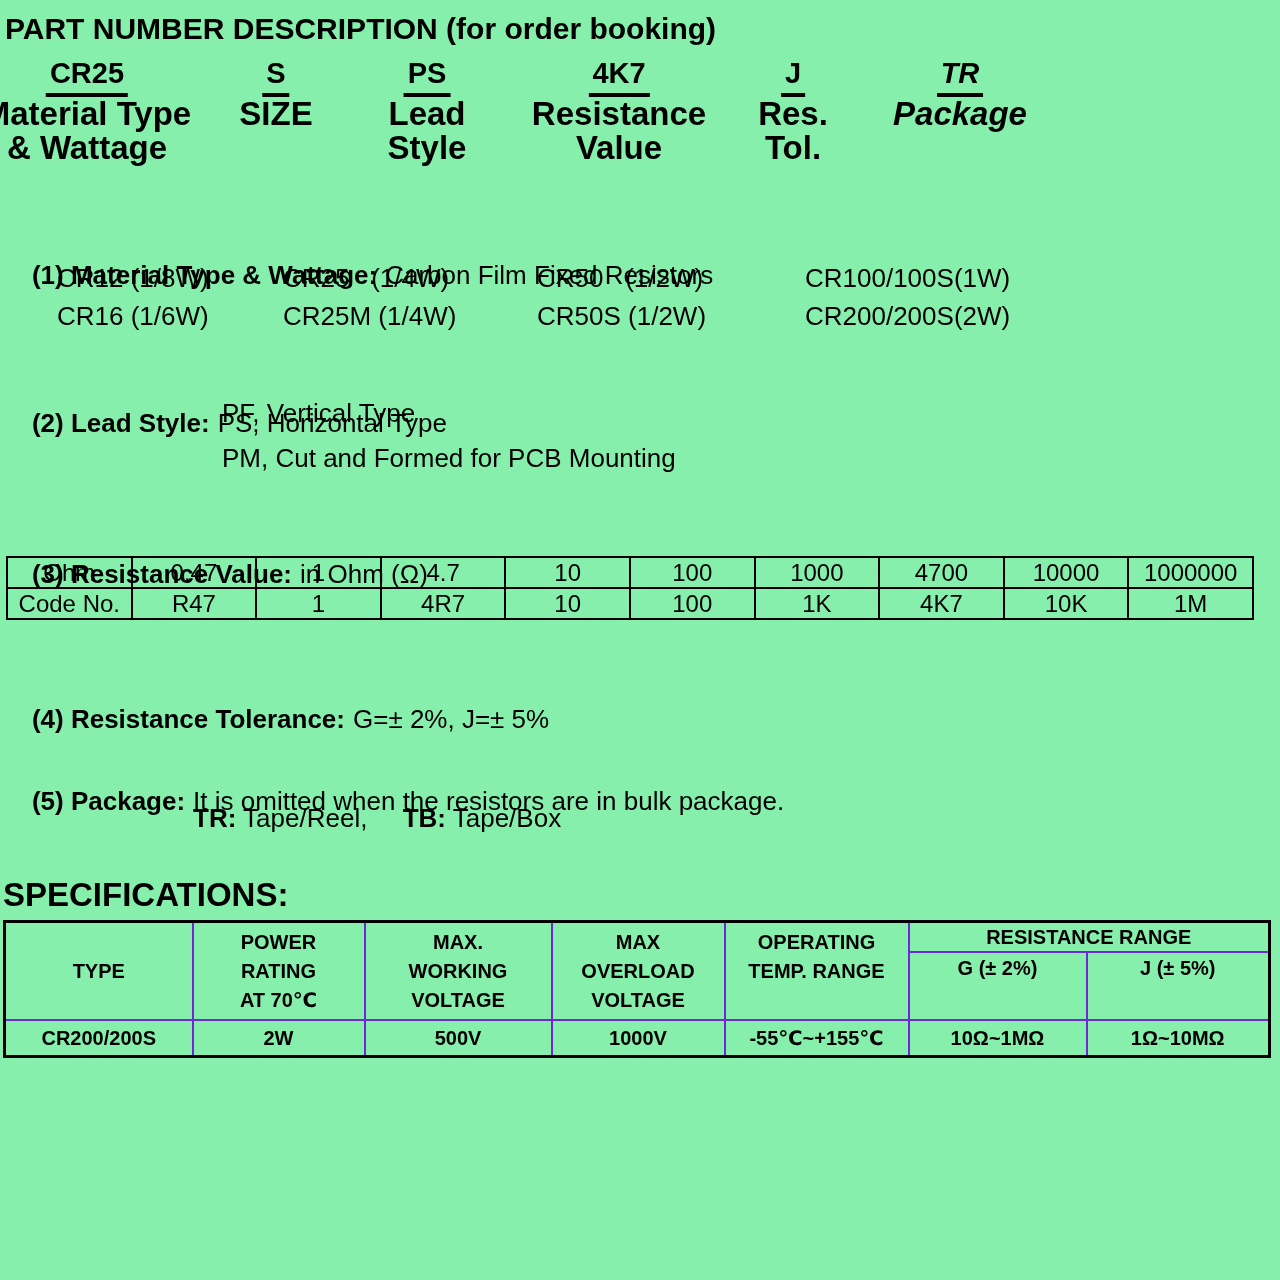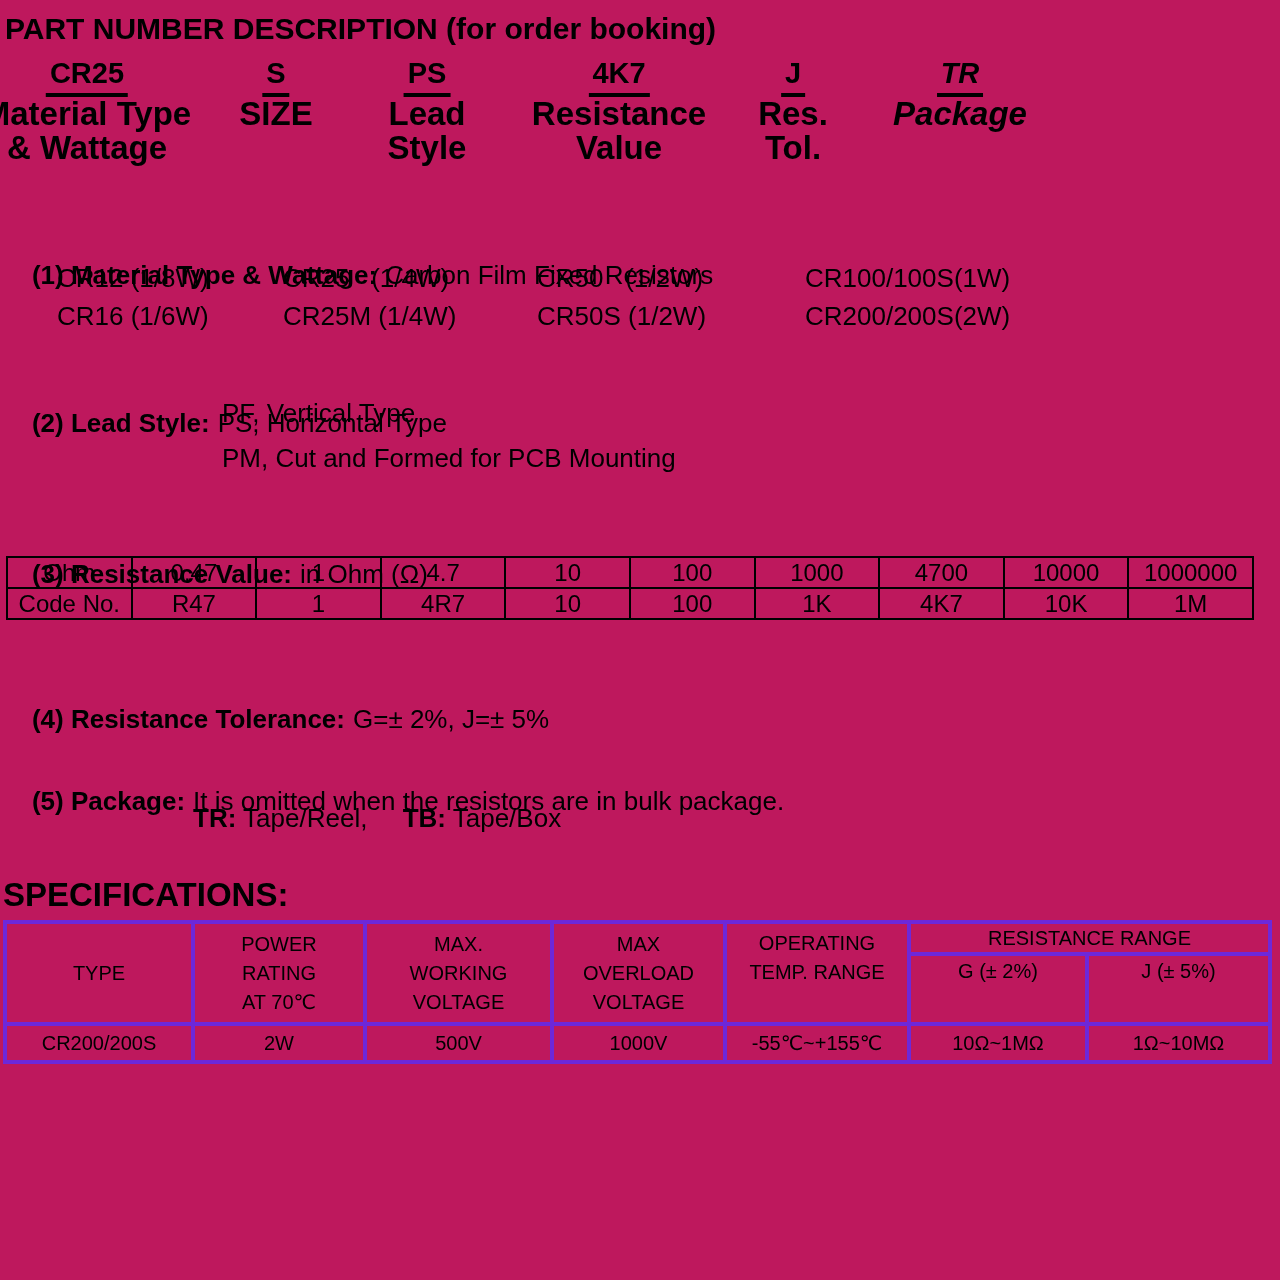--- a/index.html
+++ b/index.html
@@ -1,19 +1,19 @@
 <!DOCTYPE html>
 <html><head>
 <meta charset="utf-8">
 <style>
   html,body{margin:0;padding:0;background:#ffffff;}
   .page{
     position:relative;
     width:1280px;height:1280px;
-    background:#be185d;
+    background:#86efac;
     color:#000000;
     font-family:"Liberation Sans","DejaVu Sans",sans-serif;
     overflow:hidden;
   }
   .abs{position:absolute;}
   .doc-title{
     left:5px;top:12px;
     font-size:30px;font-weight:bold;letter-spacing:0px;
   }
   
@@ -38,24 +38,24 @@
     height:29px;
     text-align:center;
     font-size:24px;
     padding:0;
     overflow:hidden;
   }
   .rtable{border:2px solid #be185d;}
   
   .stable{width:1265px;border:3px solid #000;}
   .stable td{
-    border:4px solid #6d28d9;
+    border:2px solid #6d28d9;
     text-align:center;
     font-size:20px;
-    font-weight:normal;
+    font-weight:bold;
     padding:0;
     vertical-align:middle;
     overflow:hidden;
   }
   .stable .hline{line-height:29px;}
   .stable td.top{vertical-align:top;padding-top:5px;}
   .stable td.subhead{vertical-align:top;padding-top:4px;}
   .stable tr.r1 td{height:28px;}
   .stable tr.r2 td{height:62px;}
   .stable tr.r3 td{height:34px;}

